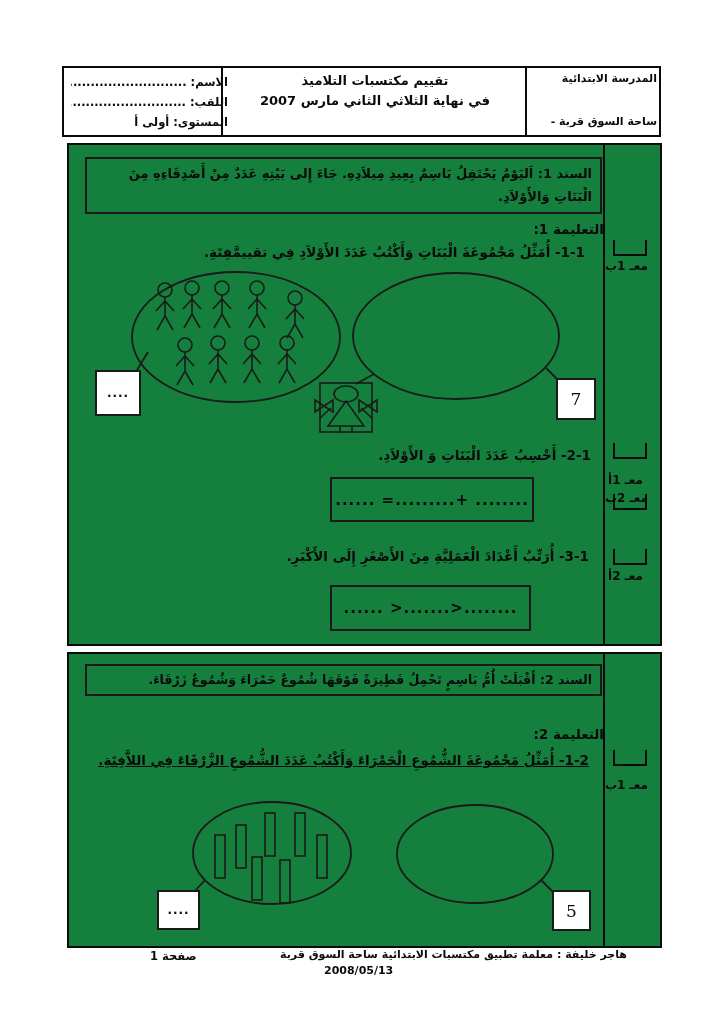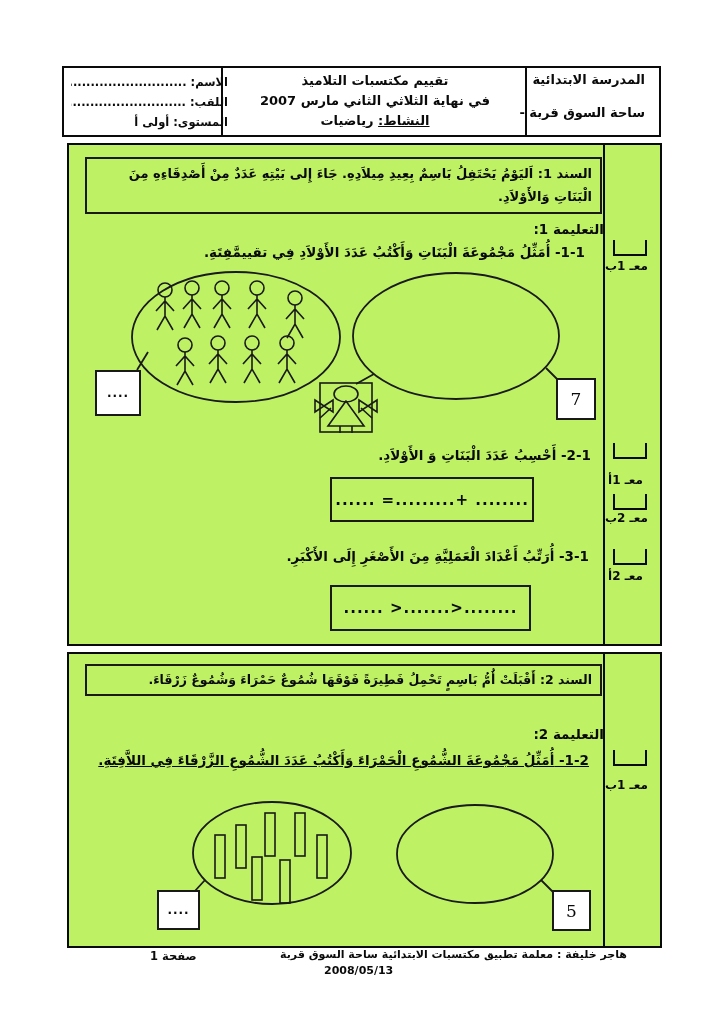--- a/index.html
+++ b/index.html
@@ -6,25 +6,25 @@
   #page{position:relative;width:724px;height:1024px;background:#ffffff;margin:0 auto;
         font-family:"DejaVu Sans",sans-serif;color:#0a0a0a;direction:rtl;overflow:hidden;}
   .abs{position:absolute;}
   
   #hdr{left:62px;top:66px;width:595px;height:67px;border:2px solid #0a0a0a;}
   .vd{position:absolute;top:0;bottom:0;width:2px;background:#0a0a0a;}
   .cell{position:absolute;top:0;bottom:0;font-weight:bold;}
   .cell-student{left:0;width:157px;padding:4px 7px;font-size:11.5px;line-height:1.75;}
   .cell-student div{white-space:nowrap;overflow:hidden;}
   .cell-title{left:159px;width:304px;text-align:center;font-size:13px;line-height:1.55;padding-top:3px;}
-  .cell-school{left:443px;width:132px;display:flex;flex-direction:column;justify-content:space-between;
-               padding:4px 6px 15px;font-size:13px;white-space:nowrap;}
+  .cell-school{left:455px;width:132px;display:flex;flex-direction:column;justify-content:space-between;
+               padding:4px 6px 7px;font-size:11px;white-space:nowrap;}
   .u{text-decoration:underline;}
   
-  .secbox{border:2px solid #0a0a0a;background:#bef264;}
+  .secbox{border:2px solid #0a0a0a;background:#15803d;}
   #sec1{left:67px;top:143px;width:591px;height:499px;}
   #sec2{left:67px;top:652px;width:591px;height:292px;}
   .vline{position:absolute;top:0;bottom:0;left:534px;width:2px;background:#0a0a0a;}
   .sanad{position:absolute;border:2px solid #1a1a1a;padding:3px 8px;font-size:13px;font-weight:bold;line-height:1.8;}
   .taalima{position:absolute;font-size:13.5px;font-weight:bold;white-space:nowrap;}
   .qline{position:absolute;font-size:13.5px;font-weight:bold;text-align:right;}
   .num{unicode-bidi:bidi-override;direction:rtl;}
   .ansbox{position:absolute;border:2px solid #1a1a1a;display:flex;align-items:center;justify-content:center;
           font-weight:bold;font-size:15px;letter-spacing:1px;}
   .ansbox span{direction:ltr;unicode-bidi:embed;white-space:nowrap;}
@@ -48,21 +48,20 @@
     <div class="vd" style="left:157px"></div>
     <div class="vd" style="left:461px"></div>
     <div class="cell cell-student">
       <div>الاسم: ..............................</div>
       <div>اللقب: .............................</div>
       <div>المستوى: أولى أ</div>
     </div>
     <div class="cell cell-title">
       <div>تقييم مكتسبات التلاميذ</div>
       <div>في نهاية الثلاثي الثاني مارس 2007</div>
-      <div><span class="u">النشاط:</span><span> رياضيات</span></div>
     </div>
     <div class="cell cell-school">
       <div>المدرسة الابتدائية</div>
       <div>ساحة السوق   قربة -</div>
     </div>
   </div>
 
   <div id="sec1" class="abs secbox">
     <div class="vline"></div>
 
@@ -135,21 +134,21 @@
 
     <div class="ansbox" style="left:261px;top:440px;width:197px;height:42px;">
       <span>...... &gt;.......&gt;........</span>
     </div>
 
     <div class="bracket" style="left:544px;top:95px;"></div>
     <div class="mark-label" style="left:536px;top:114px;">معـ 1ب</div>
     <div class="bracket" style="left:544px;top:298px;"></div>
     <div class="mark-label" style="left:539px;top:328px;">معـ 1أ</div>
     <div class="bracket" style="left:544px;top:349px;"></div>
-    <div class="mark-label" style="left:536px;top:366px;">معـ 2ب</div>
+    <div class="mark-label" style="left:536px;top:346px;">معـ 2ب</div>
     <div class="bracket" style="left:544px;top:404px;"></div>
     <div class="mark-label" style="left:539px;top:424px;">معـ 2أ</div>
   </div>
 
   <div id="sec2" class="abs secbox">
     <div class="vline"></div>
 
     <div class="sanad" style="left:16px;top:10px;width:497px;height:22px;font-size:12.5px;white-space:nowrap;">
       <span>السند 2: أَقْبَلَتْ أُمُّ بَاسِمٍ تَحْمِلُ فَطِيرَةً فَوْقَهَا شُمُوعٌ حَمْرَاءَ وَشُمُوعٌ زَرْقَاءَ.</span>
     </div>

